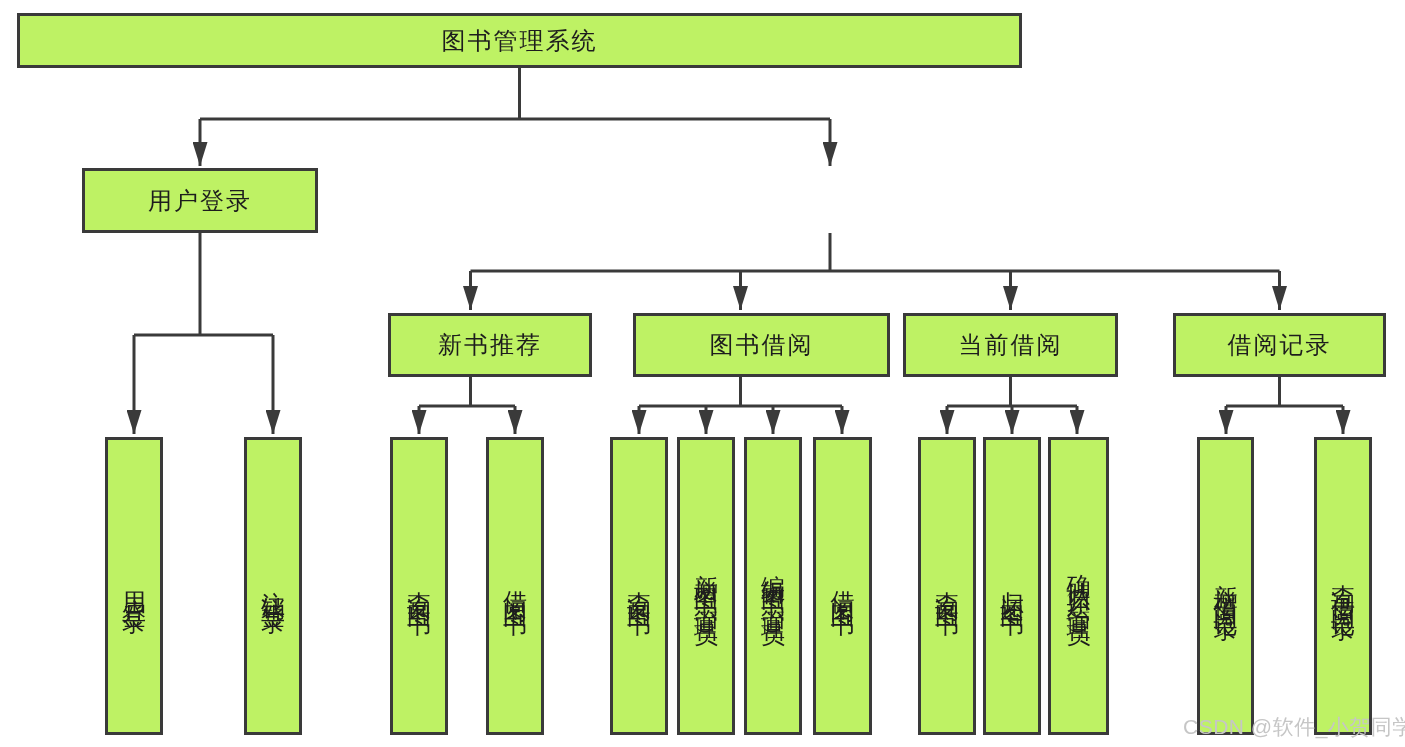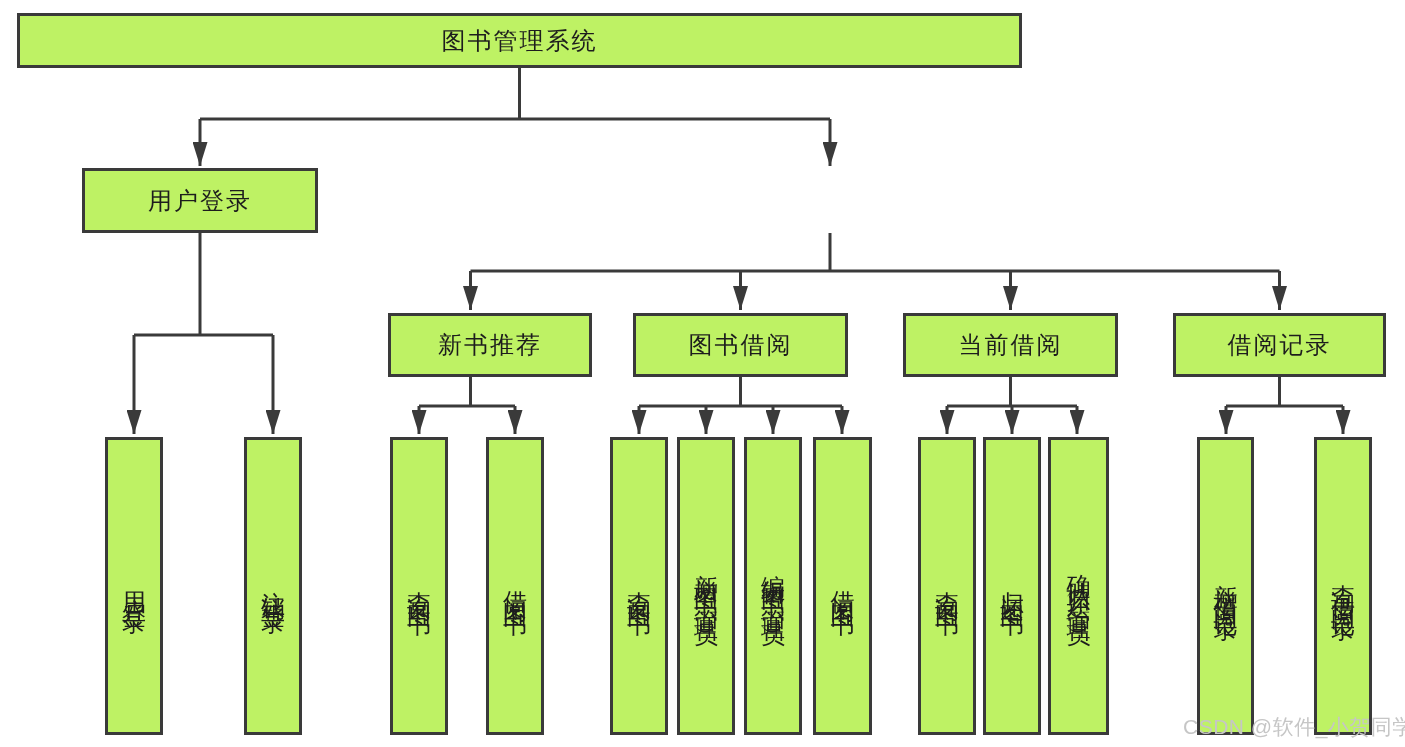--- a/index.html
+++ b/index.html
@@ -99,21 +99,21 @@
     <line x1="1226" y1="406" x2="1343" y2="406"></line>
     <line x1="1226" y1="406" x2="1226" y2="434" marker-end="url(#arrow)"></line>
     <line x1="1343" y1="406" x2="1343" y2="434" marker-end="url(#arrow)"></line>
   </svg>
 
   <div class="node hbox" style="left:17px; top:13px; width:1005px; height:55px;">图书管理系统</div>
 
   <div class="node hbox" style="left:82px; top:168px; width:236px; height:65px;">用户登录</div>
 
   <div class="node hbox" style="left:363px; top:313px; width:204px; height:64px;margin-left:25px;">新书推荐</div>
-  <div class="node hbox" style="left:633px; top:313px; width:215px; height:64px;">图书借阅</div>
+  <div class="node hbox" style="left:633px; top:313px; width:257px; height:64px;">图书借阅</div>
   <div class="node hbox" style="left:1173px; top:313px; width:213px; height:64px;">借阅记录</div>
   <div class="node hbox" style="left:903px; top:313px; width:215px; height:64px;">当前借阅</div>
 
   <div class="node vbox" style="left:105px; top:437px; width:58px; height:298px;">
     <span class="vtext">用户登录</span>
   </div>
   <div class="node vbox" style="left:244px; top:437px; width:58px; height:298px;">
     <span class="vtext">注销登录</span>
   </div>
 

